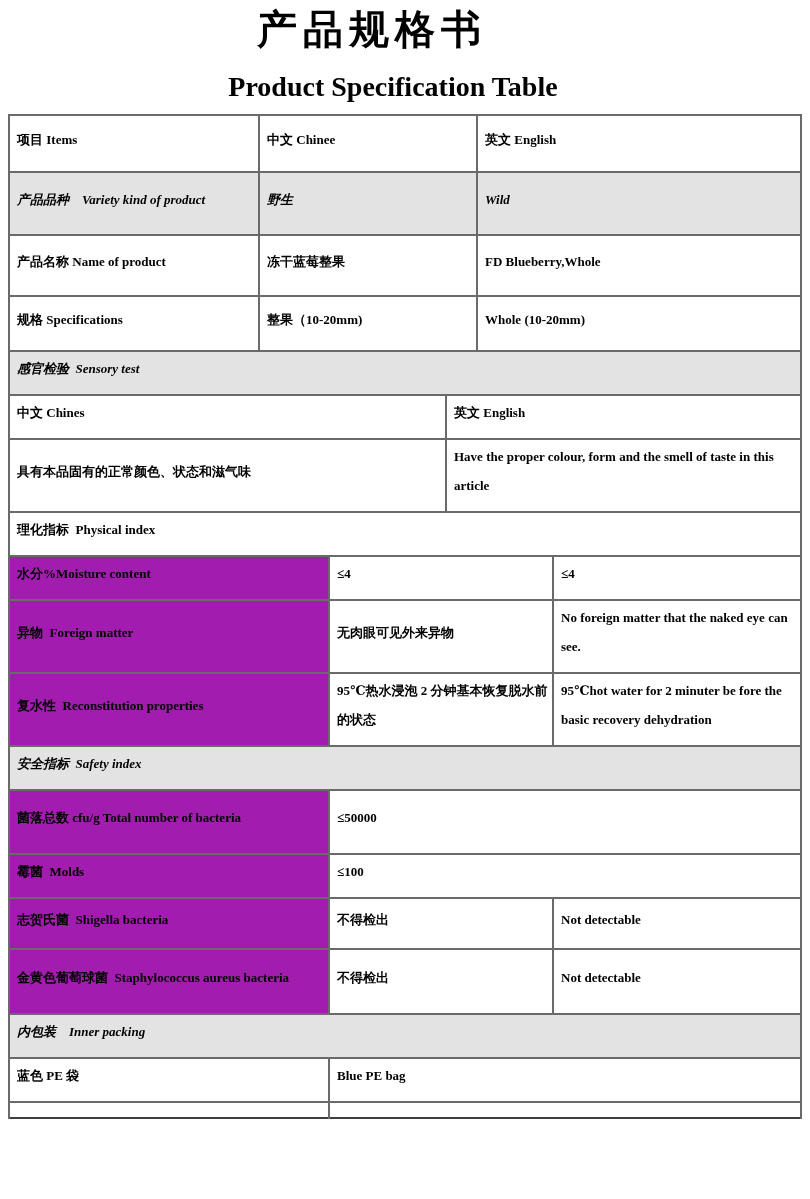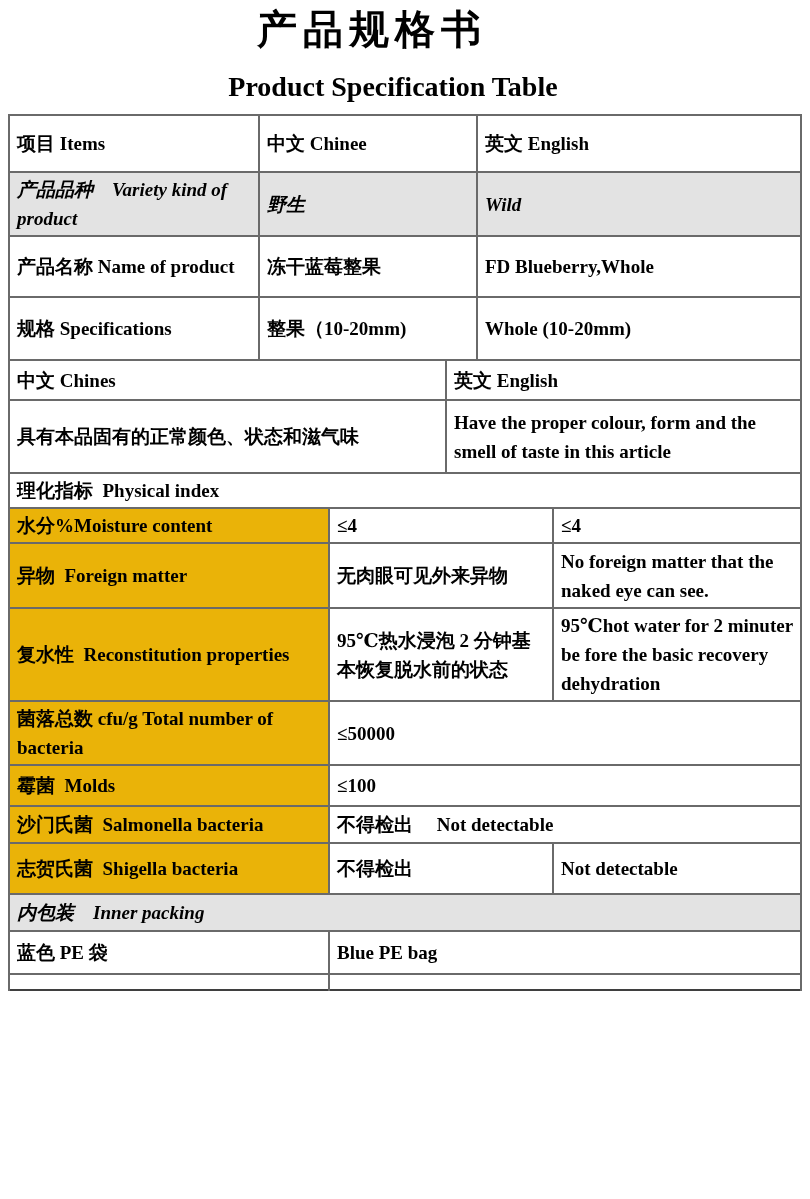--- a/index.html
+++ b/index.html
@@ -15,30 +15,30 @@
     font-size:28px;line-height:32px;margin:18px 0 0 0;text-align:center;
     position:relative;left:-12px;white-space:pre;
   }
   table.spec{
     border-collapse:collapse;table-layout:fixed;
     width:792px;margin:11px 0 0 8px;
     border:2px solid #3f3f3f;
   }
   td{
     border:2px solid #6a6a6a;
-    font-size:19px;font-weight:bold;line-height:29px;
-    padding:2px 4px 2px 7px;vertical-align:middle;
+    font-size:13px;font-weight:bold;line-height:29px;
+    padding:2px 4px 11px 7px;vertical-align:middle;
     white-space:pre-wrap;word-wrap:break-word;overflow:hidden;
   }
   tr.g td{background:#e3e3e3;font-style:italic;}
-  td.g{background:#eab308;}
+  td.g{background:#a21caf;}
   tr.thickb td{border-bottom:5px solid #141414;}
   tr.cut td{border-bottom:none;}
   
-  .h57{height:57px}.h63{height:63px}.h61{height:61px}.h67{height:63px}
+  .h57{height:57px}.h63{height:63px}.h61{height:61px}.h67{height:55px}
   .h34{height:34px}.h40{height:40px}.h73{height:73px}.h31{height:31px}
   .h32{height:32px}.h65{height:65px}.h64{height:64px}.h38{height:38px}
   .h46{height:64px}.h41{height:41px}.h42{height:42px}.h37{height:37px}
   .h39{height:51px}.h43{height:43px}.h56{height:56px}.h16{height:16px}
 </style>
 </head>
 <body>
 
 <h1 class="title-cn">产品规格书</h1>
 <h2 class="title-en">Product Specification Table</h2>
@@ -66,20 +66,23 @@
     <tr class="h61">
       <td>产品名称 Name of product</td>
       <td colspan="3">冻干蓝莓整果</td>
       <td colspan="2">FD Blueberry,Whole</td>
     </tr>
     <tr class="h67">
       <td>规格 Specifications</td>
       <td colspan="3">整果（10-20mm)</td>
       <td colspan="2">Whole (10-20mm)</td>
     </tr>
+    <tr class="h34 g">
+      <td colspan="6">感官检验  Sensory test</td>
+    </tr>
     <tr class="h40">
       <td colspan="3">中文 Chines</td>
       <td colspan="3">英文 English</td>
     </tr>
     <tr class="h73">
       <td colspan="3">具有本品固有的正常颜色、状态和滋气味</td>
       <td colspan="3">Have the proper colour, form and the smell of taste in this article</td>
     </tr>
     <tr class="h31">
       <td colspan="6">理化指标  Physical index</td>
@@ -92,34 +95,38 @@
     <tr class="h65">
       <td colspan="2" class="g">异物  Foreign matter</td>
       <td colspan="3">无肉眼可见外来异物</td>
       <td>No foreign matter that the naked eye can see.</td>
     </tr>
     <tr class="h64">
       <td colspan="2" class="g">复水性  Reconstitution properties</td>
       <td colspan="3">95℃热水浸泡 2 分钟基本恢复脱水前的状态</td>
       <td>95℃hot water for 2 minuter be fore the basic recovery dehydration</td>
     </tr>
+    <tr class="h38 g">
+      <td colspan="6">安全指标  Safety index</td>
+    </tr>
     <tr class="h46">
       <td colspan="2" class="g">菌落总数 cfu/g Total number of bacteria</td>
       <td colspan="4">≤50000</td>
     </tr>
     <tr class="h41">
       <td colspan="2" class="g">霉菌  Molds</td>
       <td colspan="4">≤100</td>
     </tr>
-    <tr class="h37">
-      <td colspan="2" class="g">沙门氏菌  Salmonella bacteria</td>
-      <td colspan="4">不得检出　 Not detectable</td>
-    </tr>
     <tr class="h39">
       <td colspan="2" class="g">志贺氏菌  Shigella bacteria</td>
+      <td colspan="3">不得检出</td>
+      <td>Not detectable</td>
+    </tr>
+    <tr class="h65">
+      <td colspan="2" class="g">金黄色葡萄球菌  Staphylococcus aureus bacteria</td>
       <td colspan="3">不得检出</td>
       <td>Not detectable</td>
     </tr>
     <tr class="h37 g">
       <td colspan="6">内包装　Inner packing</td>
     </tr>
     <tr class="h43">
       <td colspan="2">蓝色 PE 袋</td>
       <td colspan="4">Blue PE bag</td>
     </tr>

